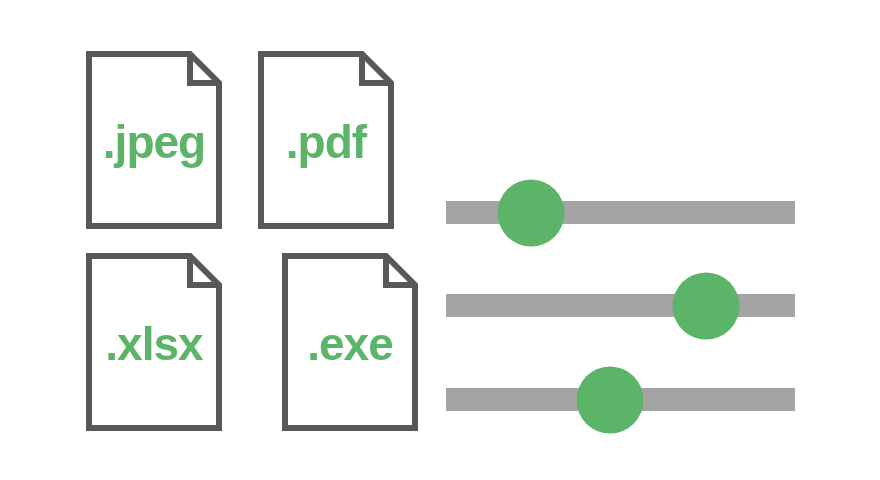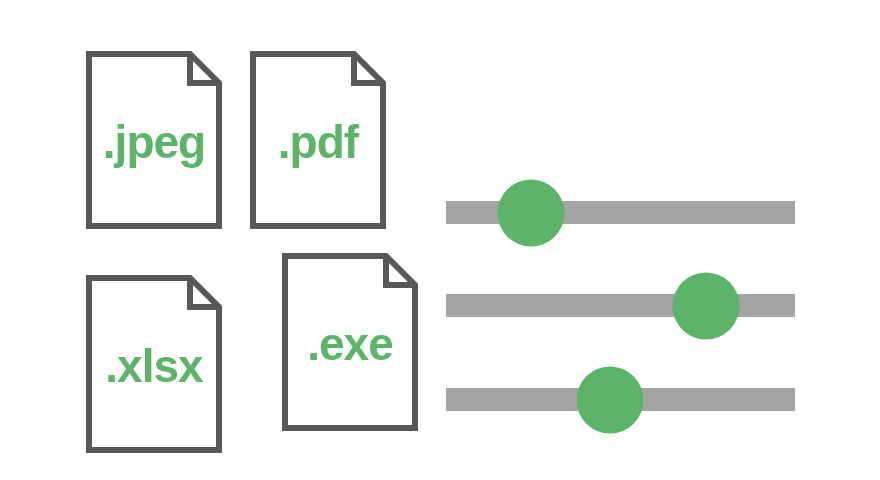--- a/index.html
+++ b/index.html
@@ -21,22 +21,22 @@
   .file-icon svg{position:absolute;inset:0;width:100%;height:100%;display:block;}
   .file-icon .ext{
     position:absolute;inset:0;
     display:flex;align-items:center;justify-content:center;
     padding-top:4px;
     font-size:46px;font-weight:bold;letter-spacing:-1px;
     color:var(--green);
     user-select:none;
   }
   .file-pos-1{left:86px;top:51px;}
-  .file-pos-2{left:250px;top:51px;text-align:right;}
-  .file-pos-3{left:86px;top:253px;margin-top:22px;}
+  .file-pos-2{left:258px;top:51px;text-align:right;}
+  .file-pos-3{left:86px;top:253px;}
   .file-pos-4{left:258px;top:253px;padding-left:48px;}
 
   .slider-track{
     position:absolute;left:446px;width:349px;height:23px;
     background:var(--track);
   }
   .slider-pos-1{top:201px;}
   .slider-pos-2{top:294px;}
   .slider-pos-3{top:388px;}
   .slider-handle{

